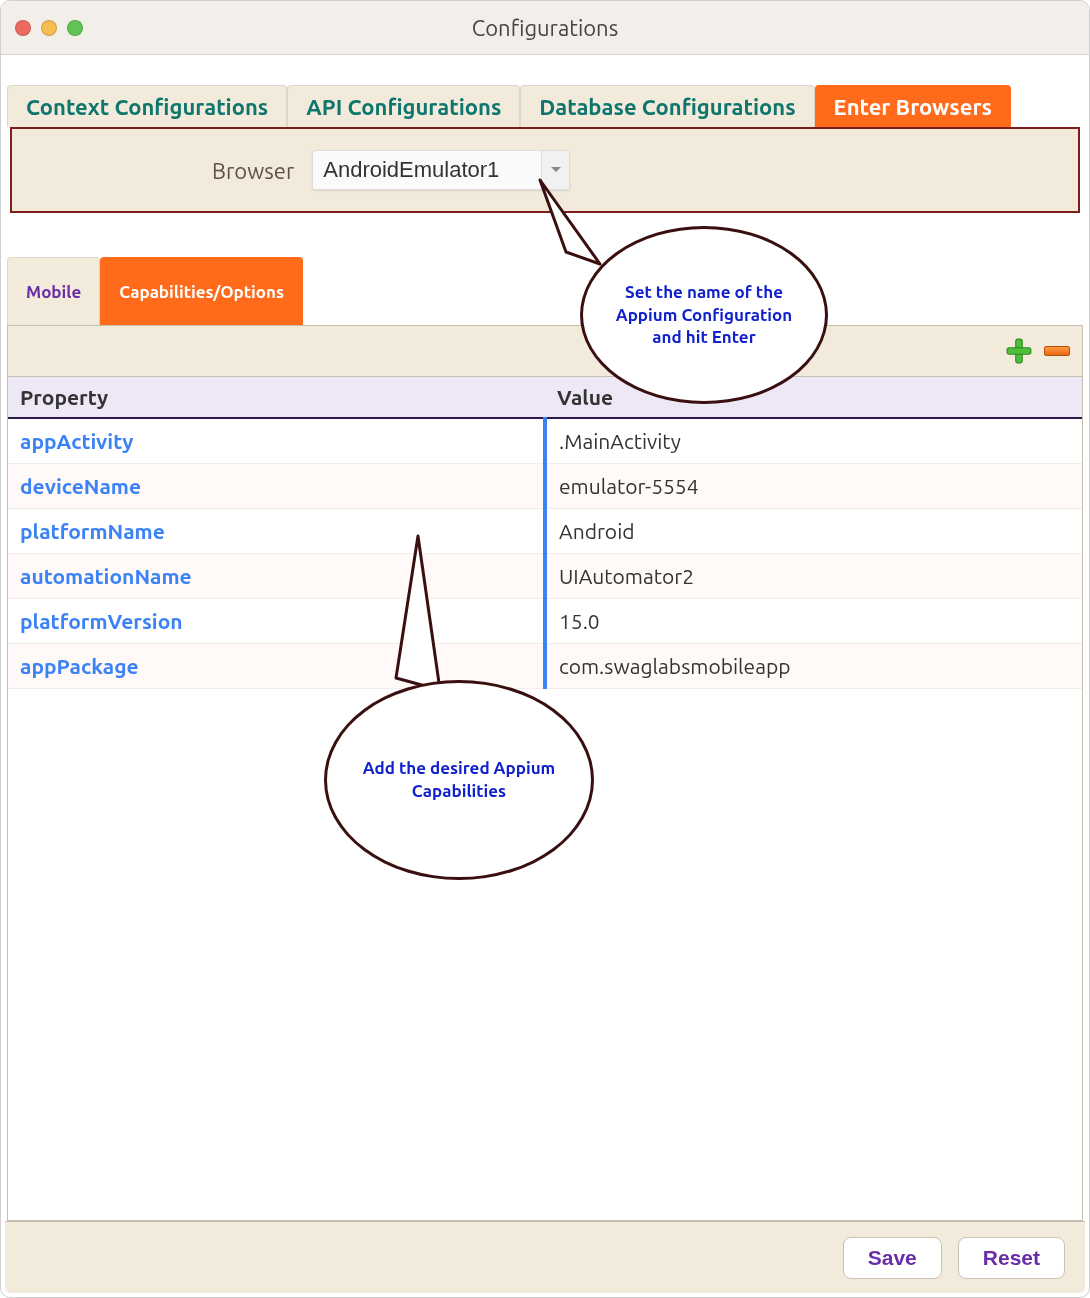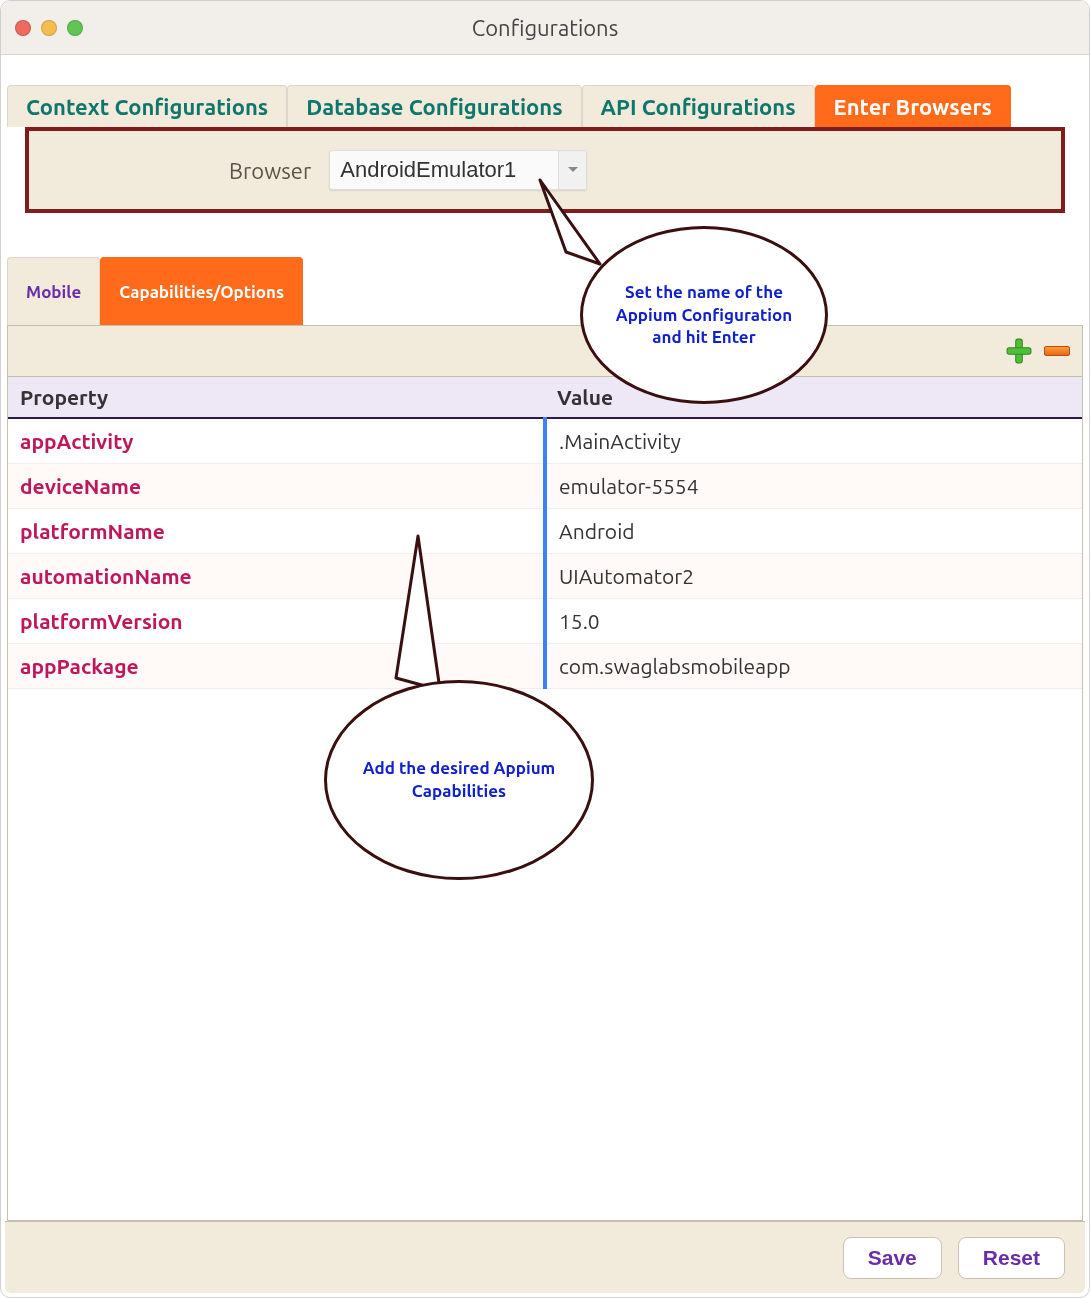--- a/index.html
+++ b/index.html
@@ -59,22 +59,22 @@
   cursor: pointer;
 }
 .main-tab.active {
   background: #ff6b1a;
   color: #fff;
   border-color: #ff6b1a;
 }
 
 .browser-bar {
   background: #f2eadb;
-  border: 4px solid #7f1d1d;
-  margin: 0 24px;
+  border: 2px solid #7f1d1d;
+  margin: 0 9px;
   height: 86px;
   display: flex;
   align-items: center;
   justify-content: flex-start;
   padding-left: 200px;
 }
 .browser-label {
   font-size: 22px;
   color: #5f5148;
   margin-right: 18px;
@@ -167,21 +167,21 @@
   border-bottom: 2px solid #2c1a4a;
   padding: 8px 12px;
 }
 td {
   font-size: 21px;
   padding: 10px 12px;
   border-bottom: 1px solid #f4ecec;
   color: #333;
 }
 tbody tr:nth-child(even) td { background: #fffaf7; }
-td.prop { color: #be185d; font-weight: 600; }
+td.prop { color: #3b82f6; font-weight: 600; }
 td.val  { border-left: 4px solid #3b82f6; color: #333; }
 
 .footer {
   background: #f2eadb;
   border-top: 1px solid #c5bfad;
   height: 72px;
   margin: 0 4px 4px 4px;
   display: flex;
   align-items: center;
   justify-content: flex-end;
@@ -241,22 +241,22 @@
     <div class="traffic">
       <div class="dot red"></div>
       <div class="dot yellow"></div>
       <div class="dot green"></div>
     </div>
     <div class="title">Configurations</div>
   </div>
 
   <div class="main-tabs">
     <div class="main-tab">Context Configurations</div>
+    <div class="main-tab">API Configurations</div>
     <div class="main-tab">Database Configurations</div>
-    <div class="main-tab">API Configurations</div>
     <div class="main-tab active">Enter Browsers</div>
   </div>
 
   <div class="browser-bar">
     <span class="browser-label">Browser</span>
     <div class="dropdown">
       <input type="text" value="AndroidEmulator1" style="">
       <div class="dd-btn">
         <svg viewBox="0 0 12 8">
             <path d="M1 1 L6 6 L11 1 Z"></path>

